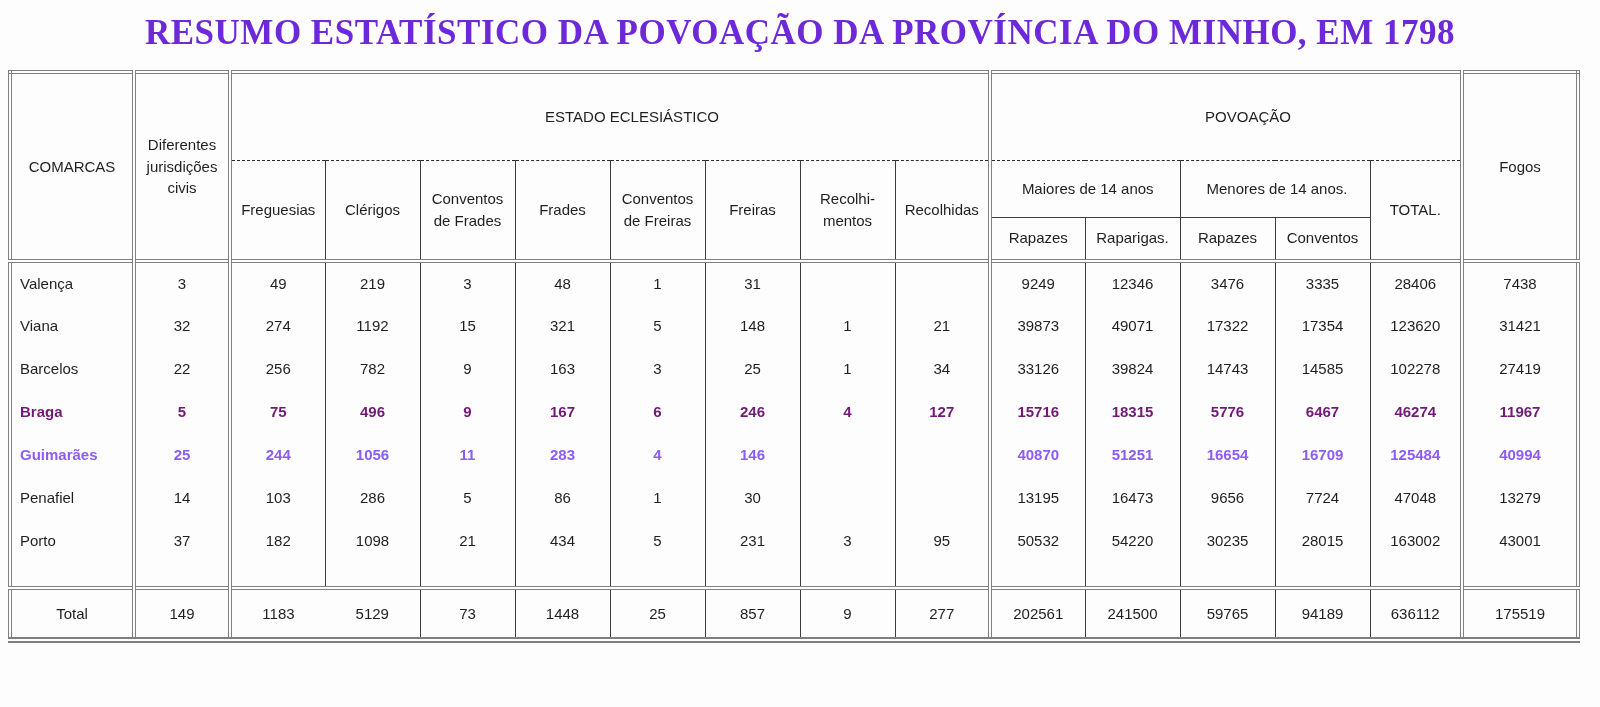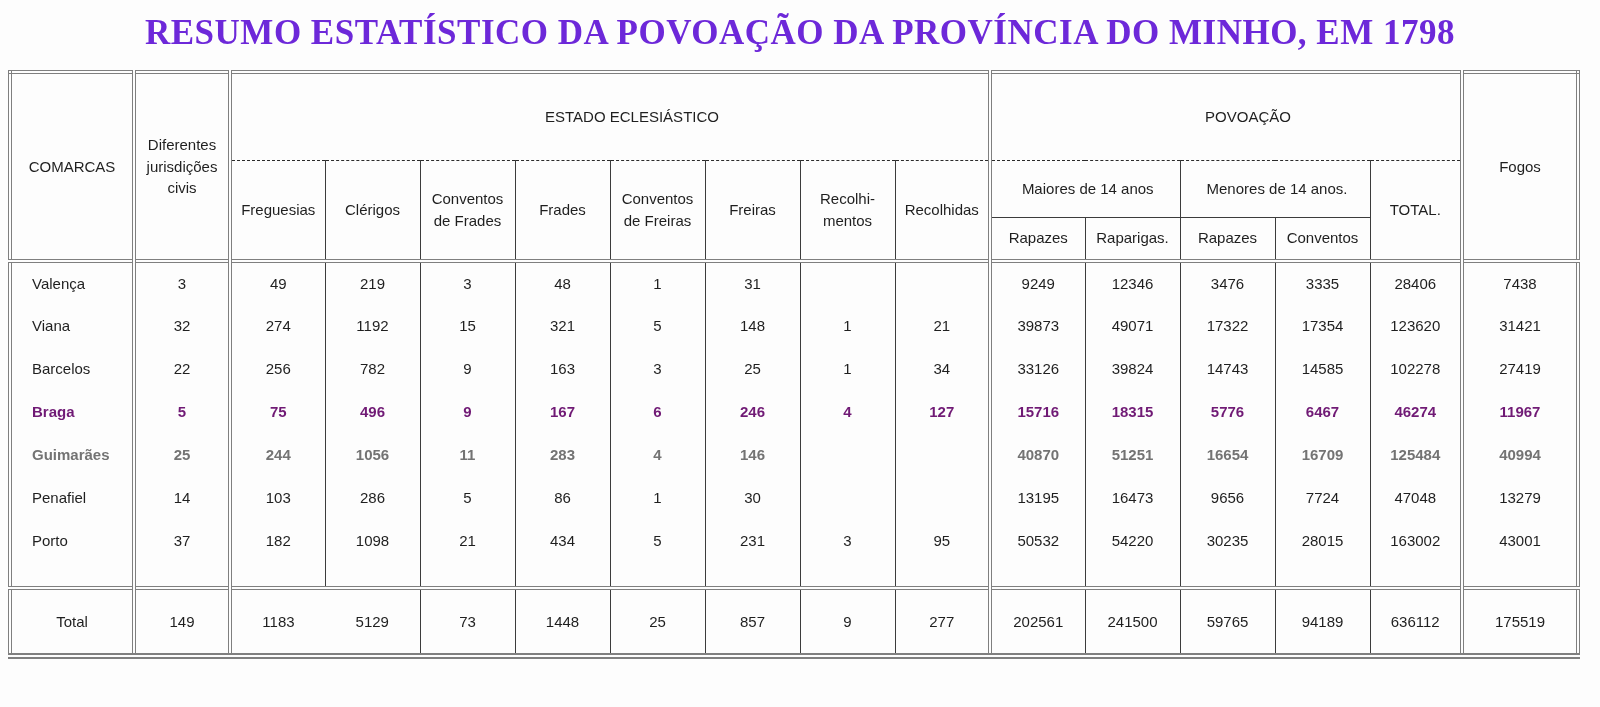--- a/index.html
+++ b/index.html
@@ -36,24 +36,24 @@
   .dashed-b{border-bottom:1px dashed #2b2b2b;padding-left:48px;}
   .solid-b{border-bottom:1px solid #3c3c3c;padding-left:8px;}
   tr.hr1{height:88px;}
   tr.hr2{height:57px;}
   tr.hr3{height:44px;}
   thead td{padding:0 4px;}
   tbody tr.data{height:43px;}
   tbody tr.spacer{height:26px;}
   tbody tr.first-data td{border-top:4px double #7f7f7f;}
   tbody tr.total-row td{border-top:4px double #7f7f7f;}
-  tbody tr.total-row{height:68px;}
-  td.name-cell{text-align:left;padding-left:20px;}
+  tbody tr.total-row{height:52px;}
+  td.name-cell{text-align:left;padding-left:8px;}
   tr.bold td{font-weight:bold;color:#701a75;}
-  tr.red td{font-weight:bold;color:#737373;}
+  tr.red td{font-weight:bold;color:#8b5cf6;}
 </style>
 </head>
 <body>
 
 <div class="title">RESUMO ESTATÍSTICO DA POVOAÇÃO DA PROVÍNCIA DO MINHO, EM 1798</div>
 
 <table>
   <colgroup>
     <col style="width:124px">
     <col style="width:96px">

